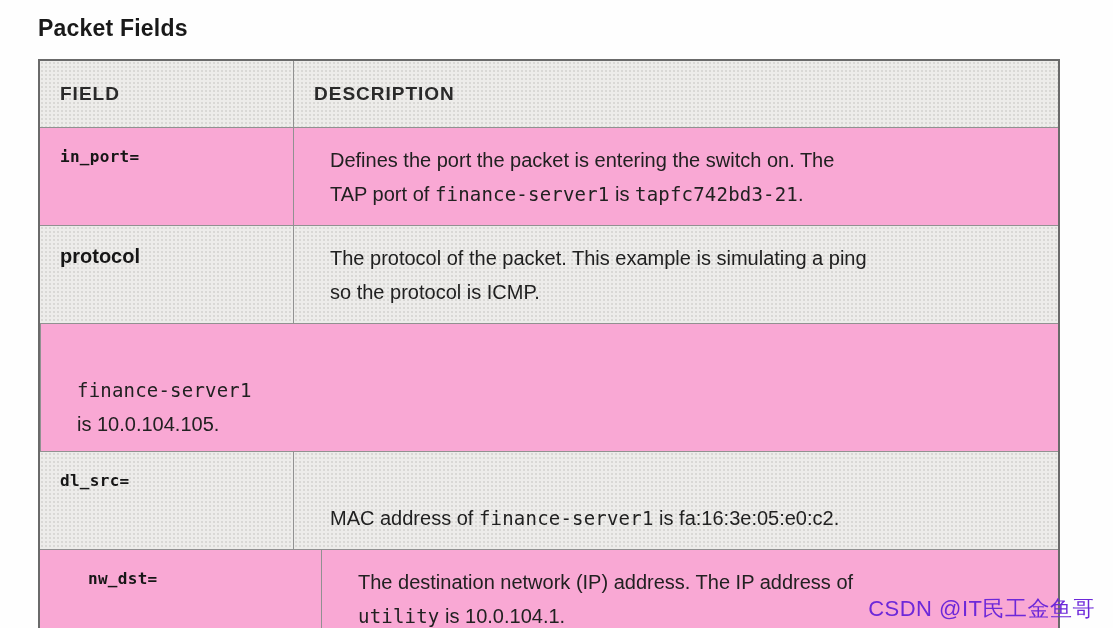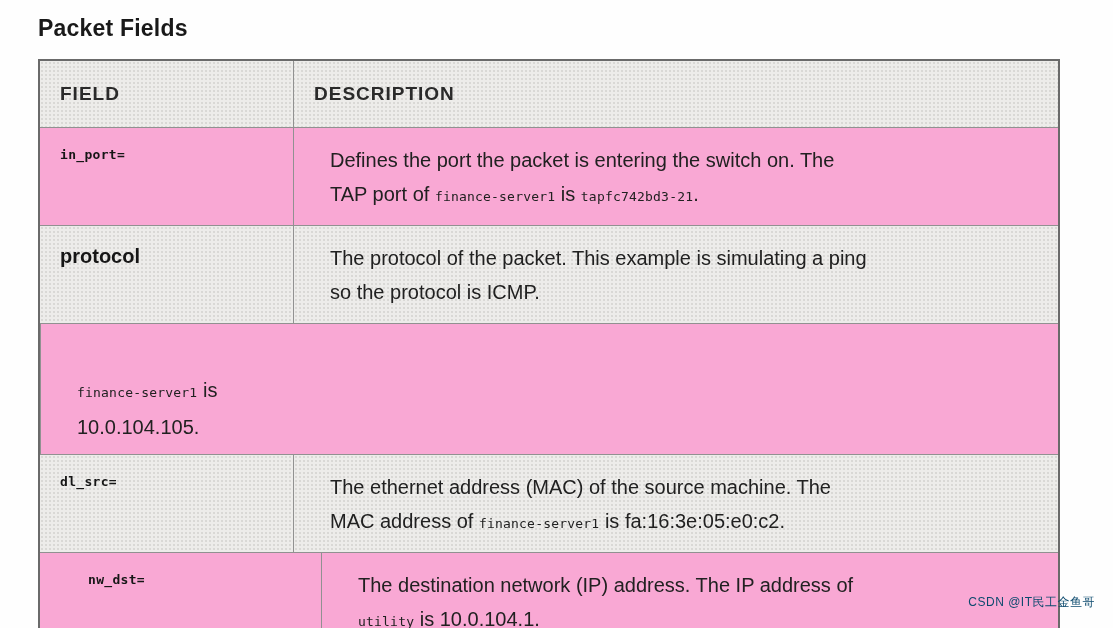--- a/index.html
+++ b/index.html
@@ -78,44 +78,44 @@
     box-sizing: border-box;
   }
   .td.field {
     padding: 19px 8px 10px 20px;
     font-size: 20px;
     font-weight: bold;
     color: #161616;
   }
   .field.mono-bold {
     font-family: "DejaVu Sans Mono", monospace;
-    font-size: 13px;
+    font-size: 16px;
     letter-spacing: 0.3px;
   }
   .field.sans-bold {
     font-family: "Liberation Sans", sans-serif;
   }
   .td.desc {
     padding: 15px 26px 10px 36px;
     font-size: 20px;
     line-height: 34px;
     color: #212121;
   }
   .code {
     font-family: "DejaVu Sans Mono", monospace;
-    font-size: 13px;
+    font-size: 19px;
     letter-spacing: 0.2px;
   }
   .watermark {
     position: absolute;
     top: 594px;
     right: 18px;
-    font-size: 12px;
+    font-size: 22px;
     letter-spacing: 0.5px;
-    color: #0c4a6e;
+    color: #6d28d9;
     white-space: nowrap;
   }
 </style>
 </head>
 <body>
 
 <div class="page">
 
   <h1 class="title">Packet Fields</h1>
 
@@ -131,21 +131,21 @@
         </div>
         <div class="tr">
           <div class="td field sans-bold">protocol</div>
           <div class="td desc col-desc"><span class="plain">The protocol of the packet. This example is simulating a ping</span><br><span class="plain">so the protocol is ICMP.</span></div>
         </div>
         <div class="tr">
           <div class="td desc col-desc"><br><span class="code">finance-server1</span><span class="plain"> is 10.0.104.105.</span></div>
         </div>
         <div class="tr">
           <div class="td field mono-bold">dl_src=</div>
-          <div class="td desc col-desc"><span class="plain">The ethernet address (MAC) of the source machine. The</span><br><span class="plain">MAC address of </span><span class="code">finance-server1</span><span class="plain"> is fa:16:3e:05:e0:c2.</span></div>
+          <div class="td desc col-desc"><br><span class="plain">MAC address of </span><span class="code">finance-server1</span><span class="plain"> is fa:16:3e:05:e0:c2.</span></div>
         </div>
         <div class="tr">
           <div class="td field mono-bold">nw_dst=</div>
           <div class="td desc col-desc"><span class="plain">The destination network (IP) address. The IP address of</span><br><span class="code">utility</span><span class="plain"> is 10.0.104.1.</span></div>
         </div>
       </div>
   </div>
 
   <div class="watermark">CSDN @IT民工金鱼哥</div>
 

